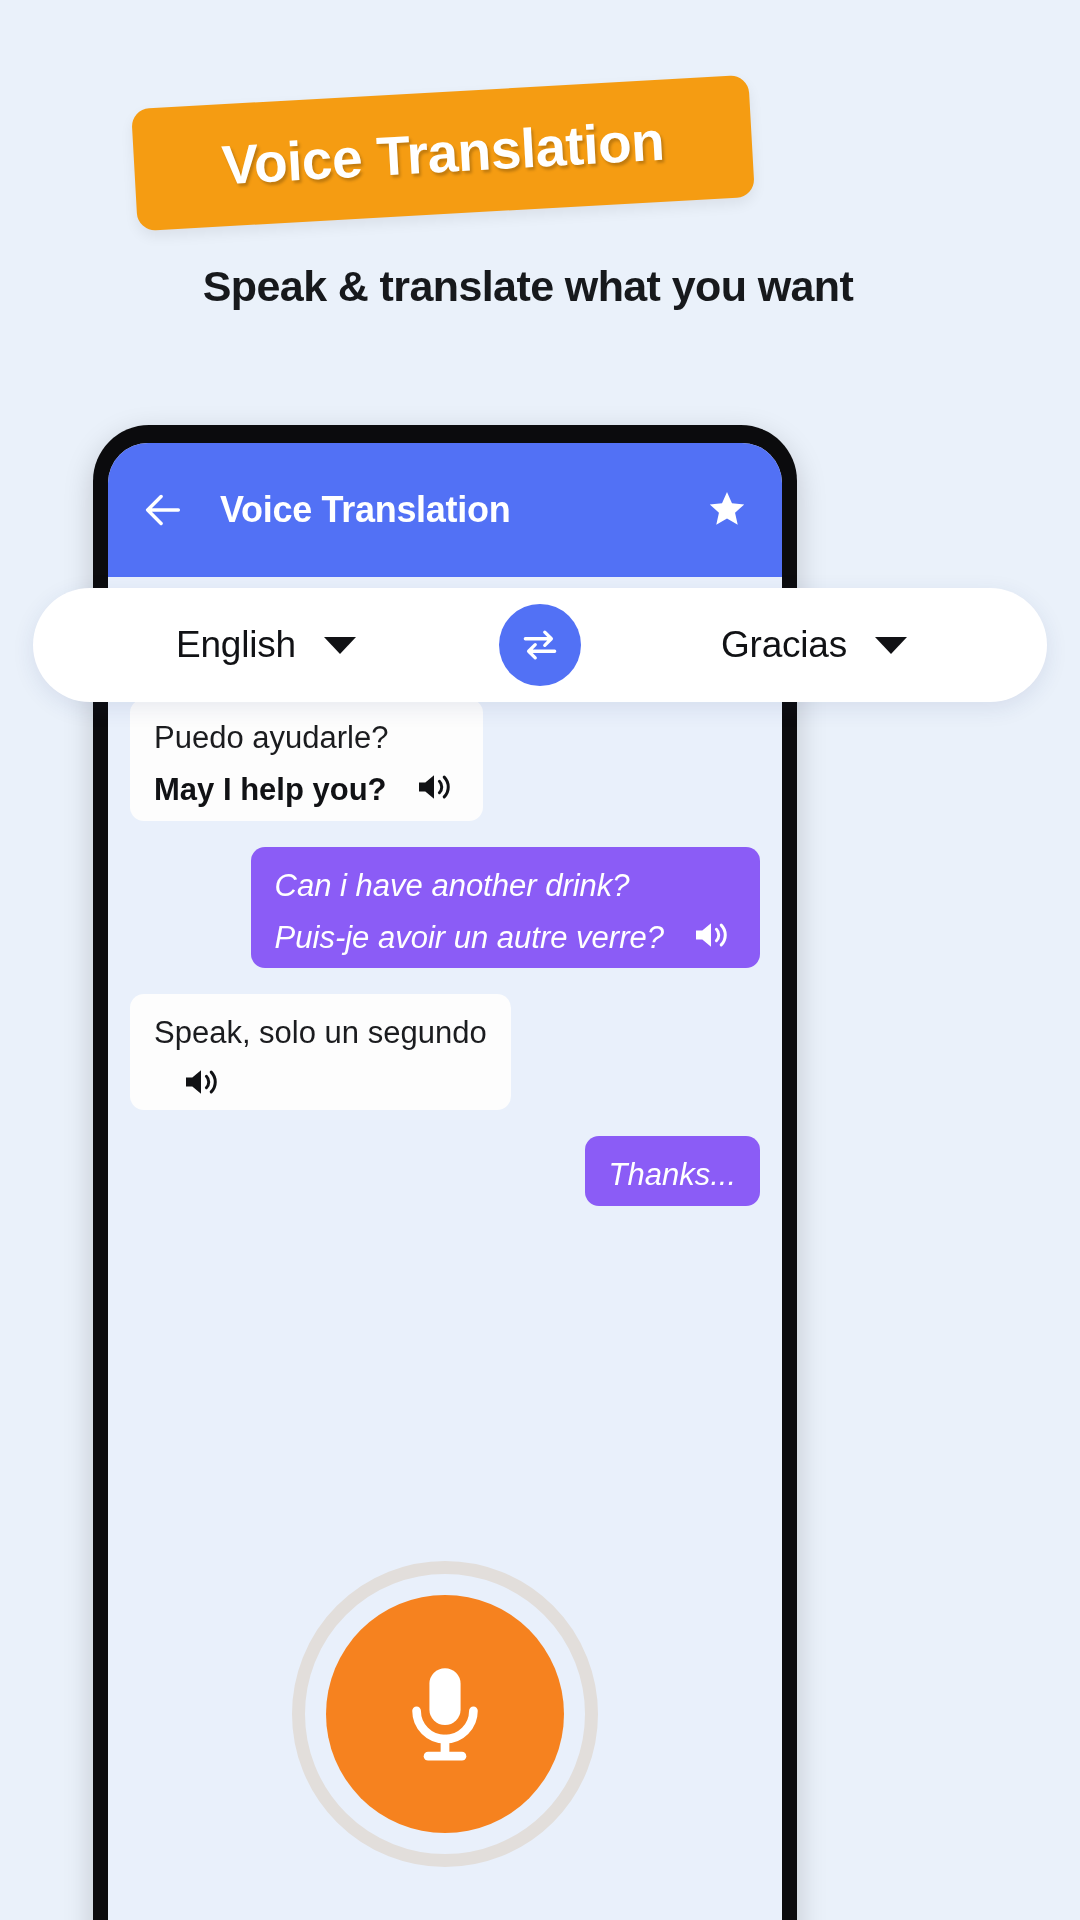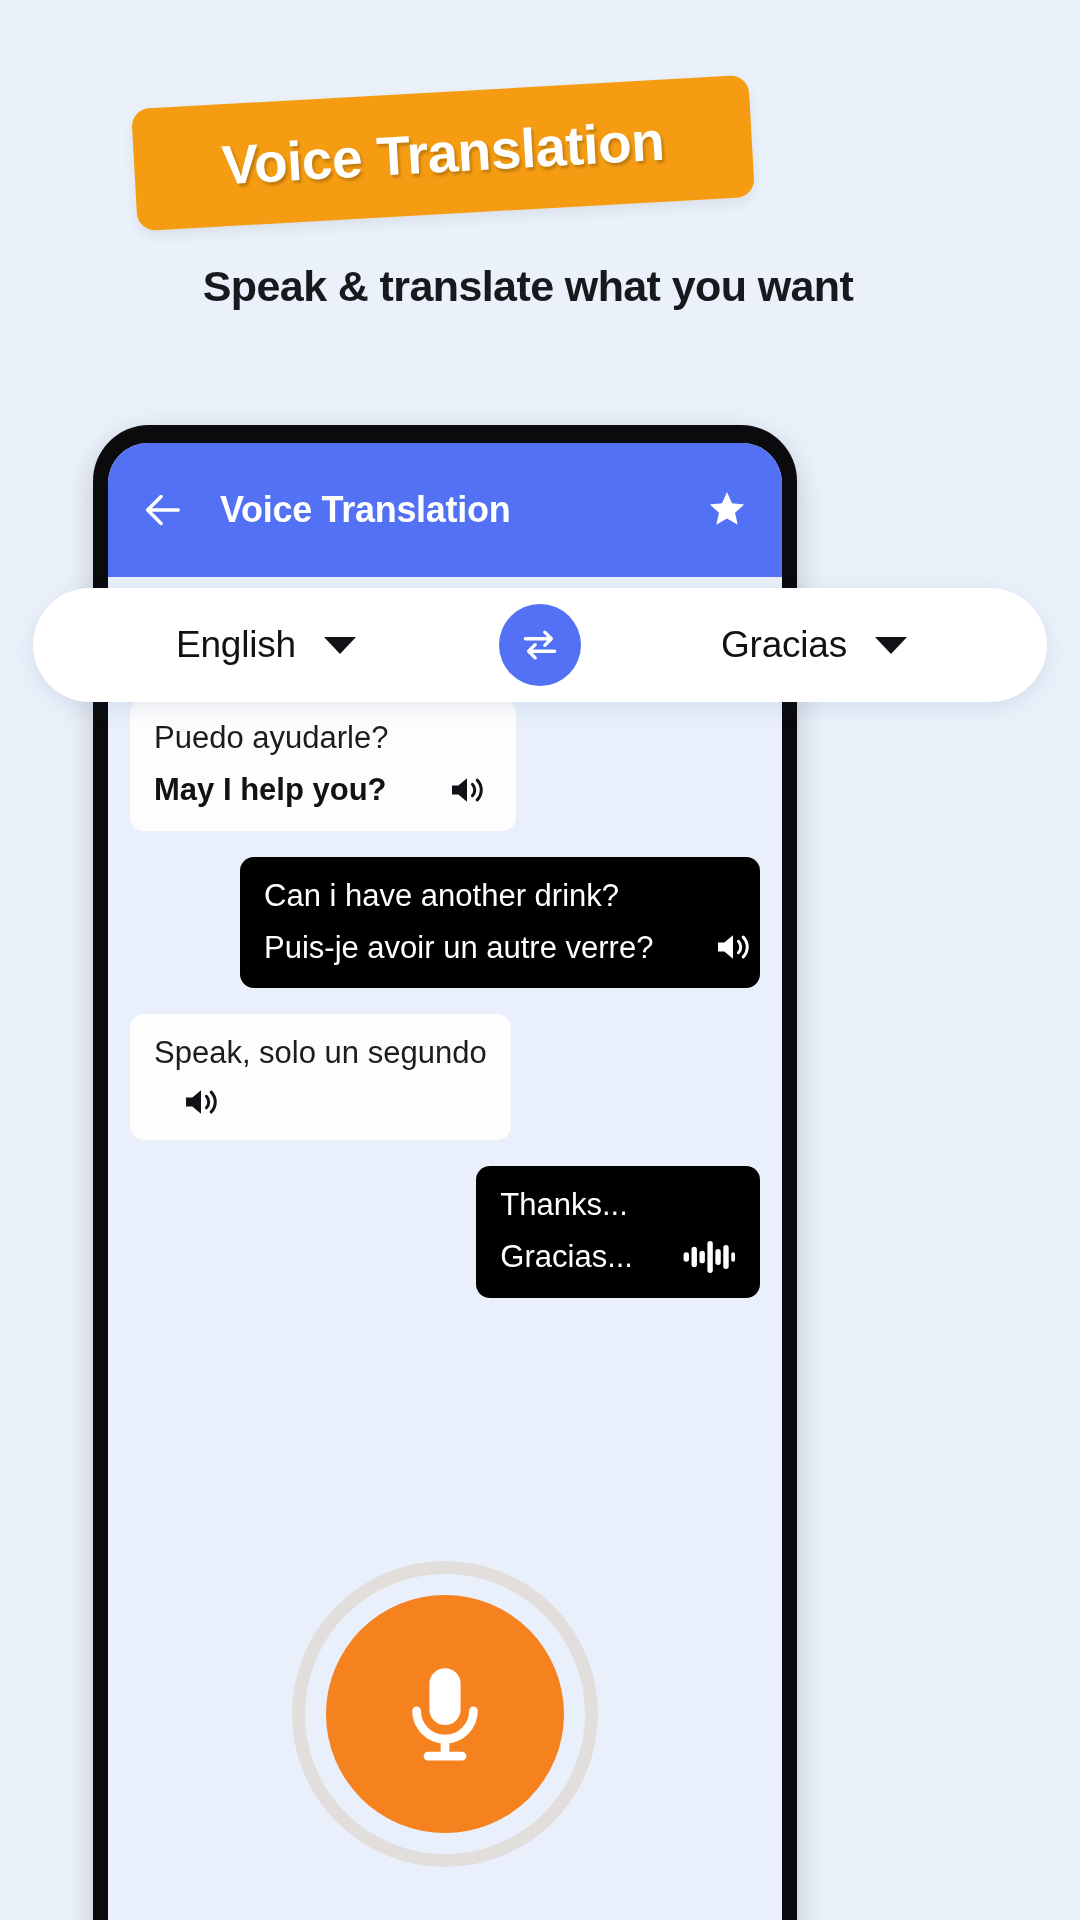--- a/index.html
+++ b/index.html
@@ -105,43 +105,41 @@
     padding: 122px 0 0 0;
   }
 
   .bubble-row { display: flex; padding: 0 22px; margin-bottom: 26px; }
   .bubble-row.left  { justify-content: flex-start; }
   .bubble-row.right { justify-content: flex-end; }
 
   .bubble {
     max-width: 520px;
     border-radius: 14px;
-    padding: 18px 24px 20px 24px;
+    padding: 18px 24px 10px 24px;
   }
   .bubble.in  { background: #fdfdfd; }
-  .bubble.out { background: #000000; }
+  .bubble.out { background: #8b5cf6; font-style: italic; }
 
   .bubble .line-src {
     font-size: 31px;
     color: #1b1c1f;
     line-height: 1.35;
     white-space: nowrap;
   }
   .bubble.out .line-src { color: #ffffff; }
 
   .bubble .line-dst {
     display: flex;
-    align-items: center;
     margin-top: 10px;
     font-size: 31px;
     font-weight: bold;
     color: #111215;
     line-height: 1.35;
     white-space: nowrap;
-    gap: 33px;
   }
   .bubble.out .line-dst { color: #ffffff; font-weight: normal; }
 
   .speaker-icon { width: 44px; height: 36px; margin-left: 28px; flex: 0 0 auto; cursor: pointer; }
   .wave-icon    { width: 54px; height: 40px; margin-left: 16px; flex: 0 0 auto; cursor: pointer; }
 
   
   .lang-bar {
     position: absolute;
     left: 33px;
@@ -277,32 +275,20 @@
                 <path d="M15.6 8.2a5.4 5.4 0 010 7.6" stroke="#111215" stroke-width="2" fill="none" stroke-linecap="round"></path>
                 <path d="M18.8 5.4a9.4 9.4 0 010 13.2" stroke="#111215" stroke-width="2" fill="none" stroke-linecap="round"></path>
               </svg>
             </div>
           </div>
         </div>
 
         <div class="bubble-row right">
           <div class="bubble out">
             <div class="line-src">Thanks...</div>
-            <div class="line-dst">
-              <span>Gracias...</span>
-              <svg class="wave-icon" viewBox="0 0 34 24">
-                <rect x="1" y="9" width="3.4" height="6" rx="1.7" fill="#ffffff"></rect>
-                <rect x="6" y="5.5" width="3.4" height="13" rx="1.7" fill="#ffffff"></rect>
-                <rect x="11" y="8" width="3.4" height="8" rx="1.7" fill="#ffffff"></rect>
-                <rect x="16" y="2" width="3.4" height="20" rx="1.7" fill="#ffffff"></rect>
-                <rect x="21" y="7" width="3.4" height="10" rx="1.7" fill="#ffffff"></rect>
-                <rect x="26" y="4.5" width="3.4" height="15" rx="1.7" fill="#ffffff"></rect>
-                <rect x="31" y="9" width="2.4" height="6" rx="1.2" fill="#ffffff"></rect>
-              </svg>
-            </div>
           </div>
         </div>
 
       </div>
 
       <div class="mic-wrap">
         <div class="mic-ring">
           <div class="mic-btn">
             <svg viewBox="0 0 24 24">
               <rect x="8.6" y="2" width="6.8" height="12.4" rx="3.4" fill="#ffffff"></rect>

